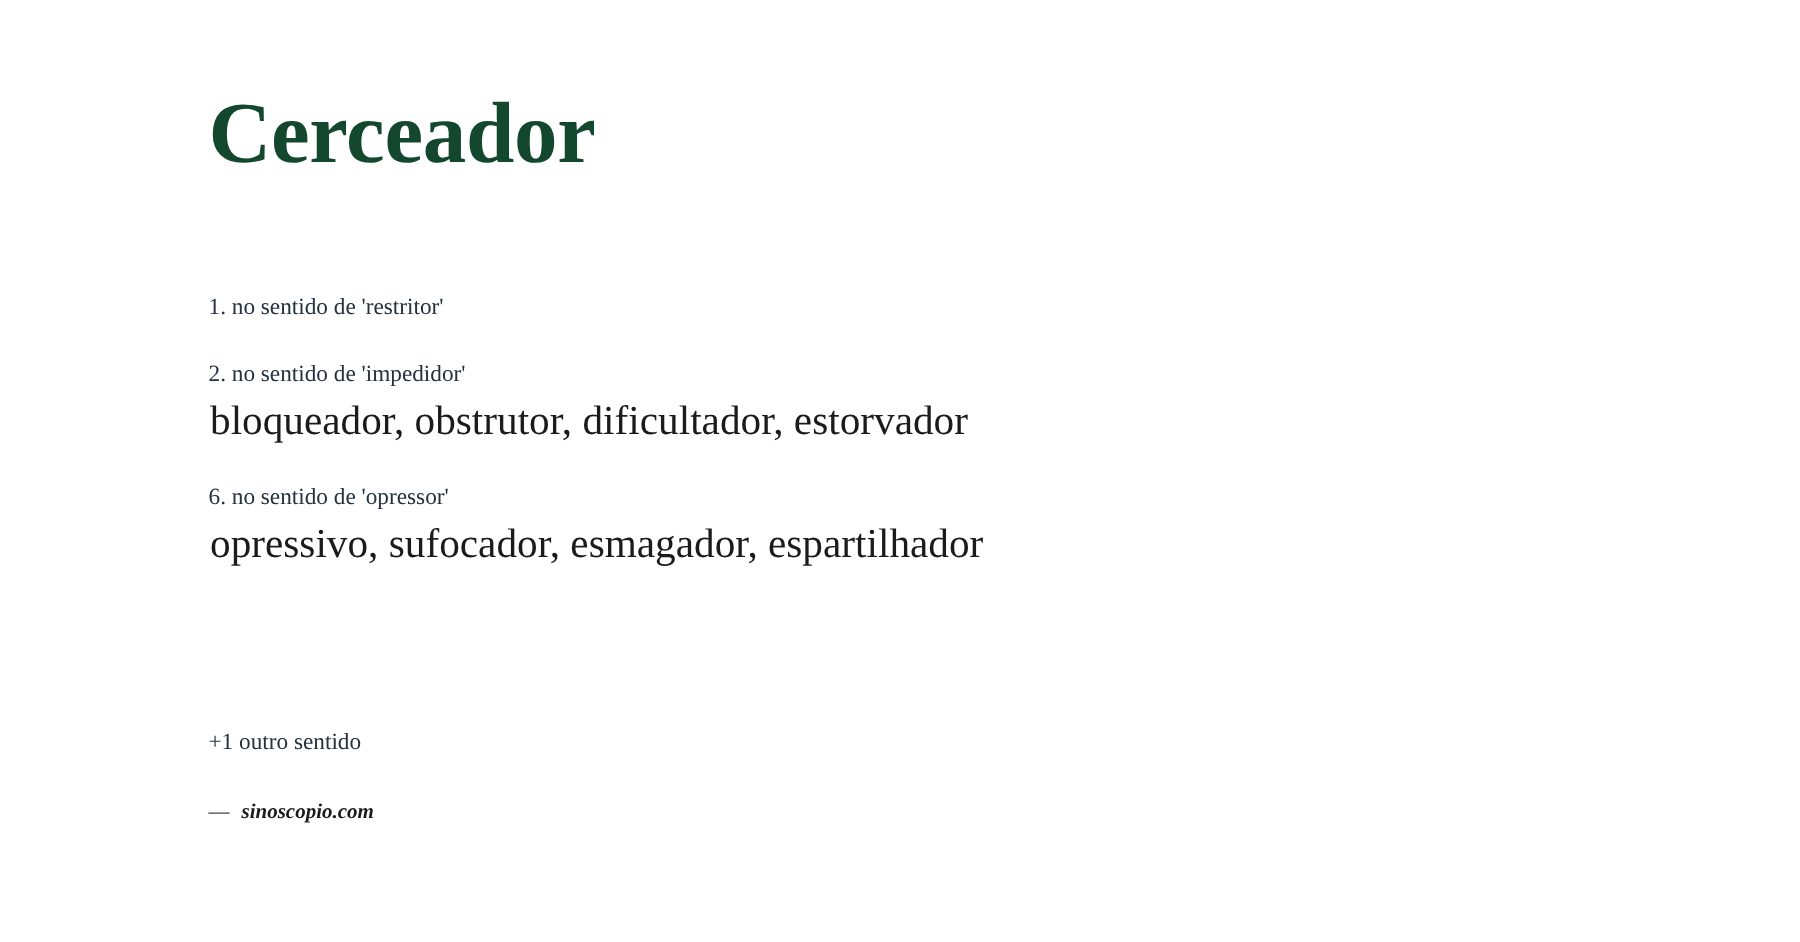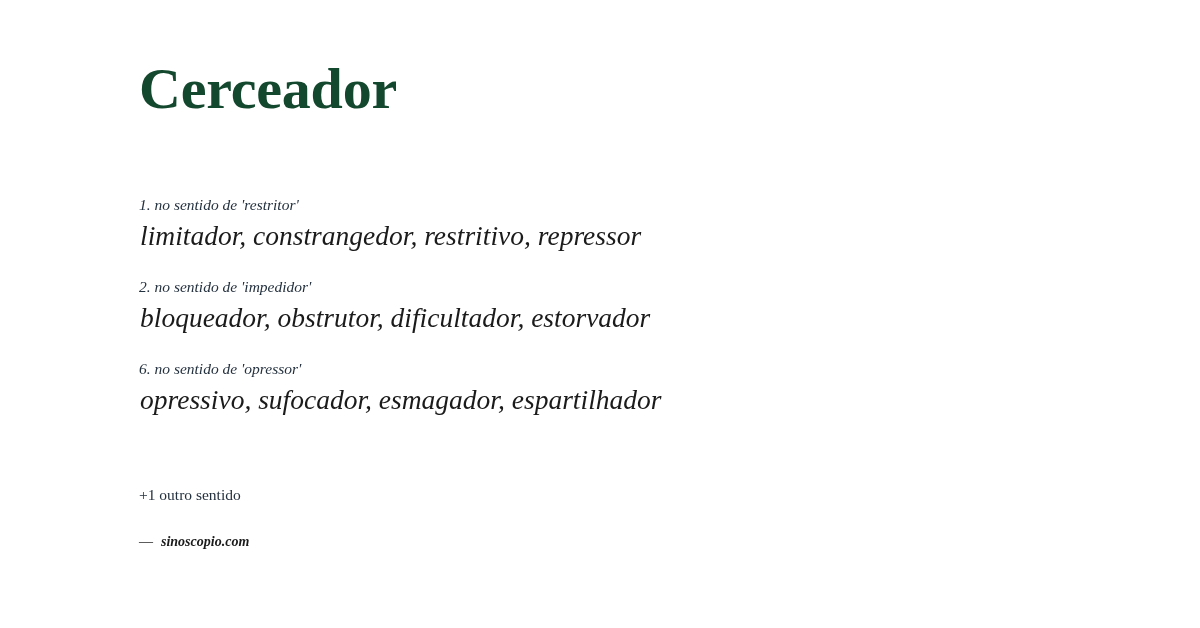--- a/index.html
+++ b/index.html
@@ -56,21 +56,20 @@
 
   
   .senses {
     position: absolute;
     left: 139px;
     top: 196px;
     width: 1000px;
   }
   .sense {
     margin: 0 0 26px 0;
-    font-style: italic;
   }
   .sense:last-of-type {
     margin-bottom: 0;
   }
   .sense-label {
     margin: 0;
     font-family: "Liberation Serif", "DejaVu Serif", serif;
     font-size: 15.5px;
     font-weight: normal;
     line-height: 1.2;
@@ -125,21 +124,20 @@
 
 <div class="card">
 
   <h1 class="headline">Cerceador</h1>
 
 
   <div class="senses">
 
     <div class="sense">
       <p class="sense-label">1. no sentido de 'restritor'</p>
-      <p class="sense-synonyms">limitador, constrangedor, restritivo, repressor</p>
     </div>
 
     <div class="sense">
       <p class="sense-label">2. no sentido de 'impedidor'</p>
       <p class="sense-synonyms">bloqueador, obstrutor, dificultador, estorvador</p>
     </div>
 
     <div class="sense">
       <p class="sense-label">6. no sentido de 'opressor'</p>
       <p class="sense-synonyms">opressivo, sufocador, esmagador, espartilhador</p>

